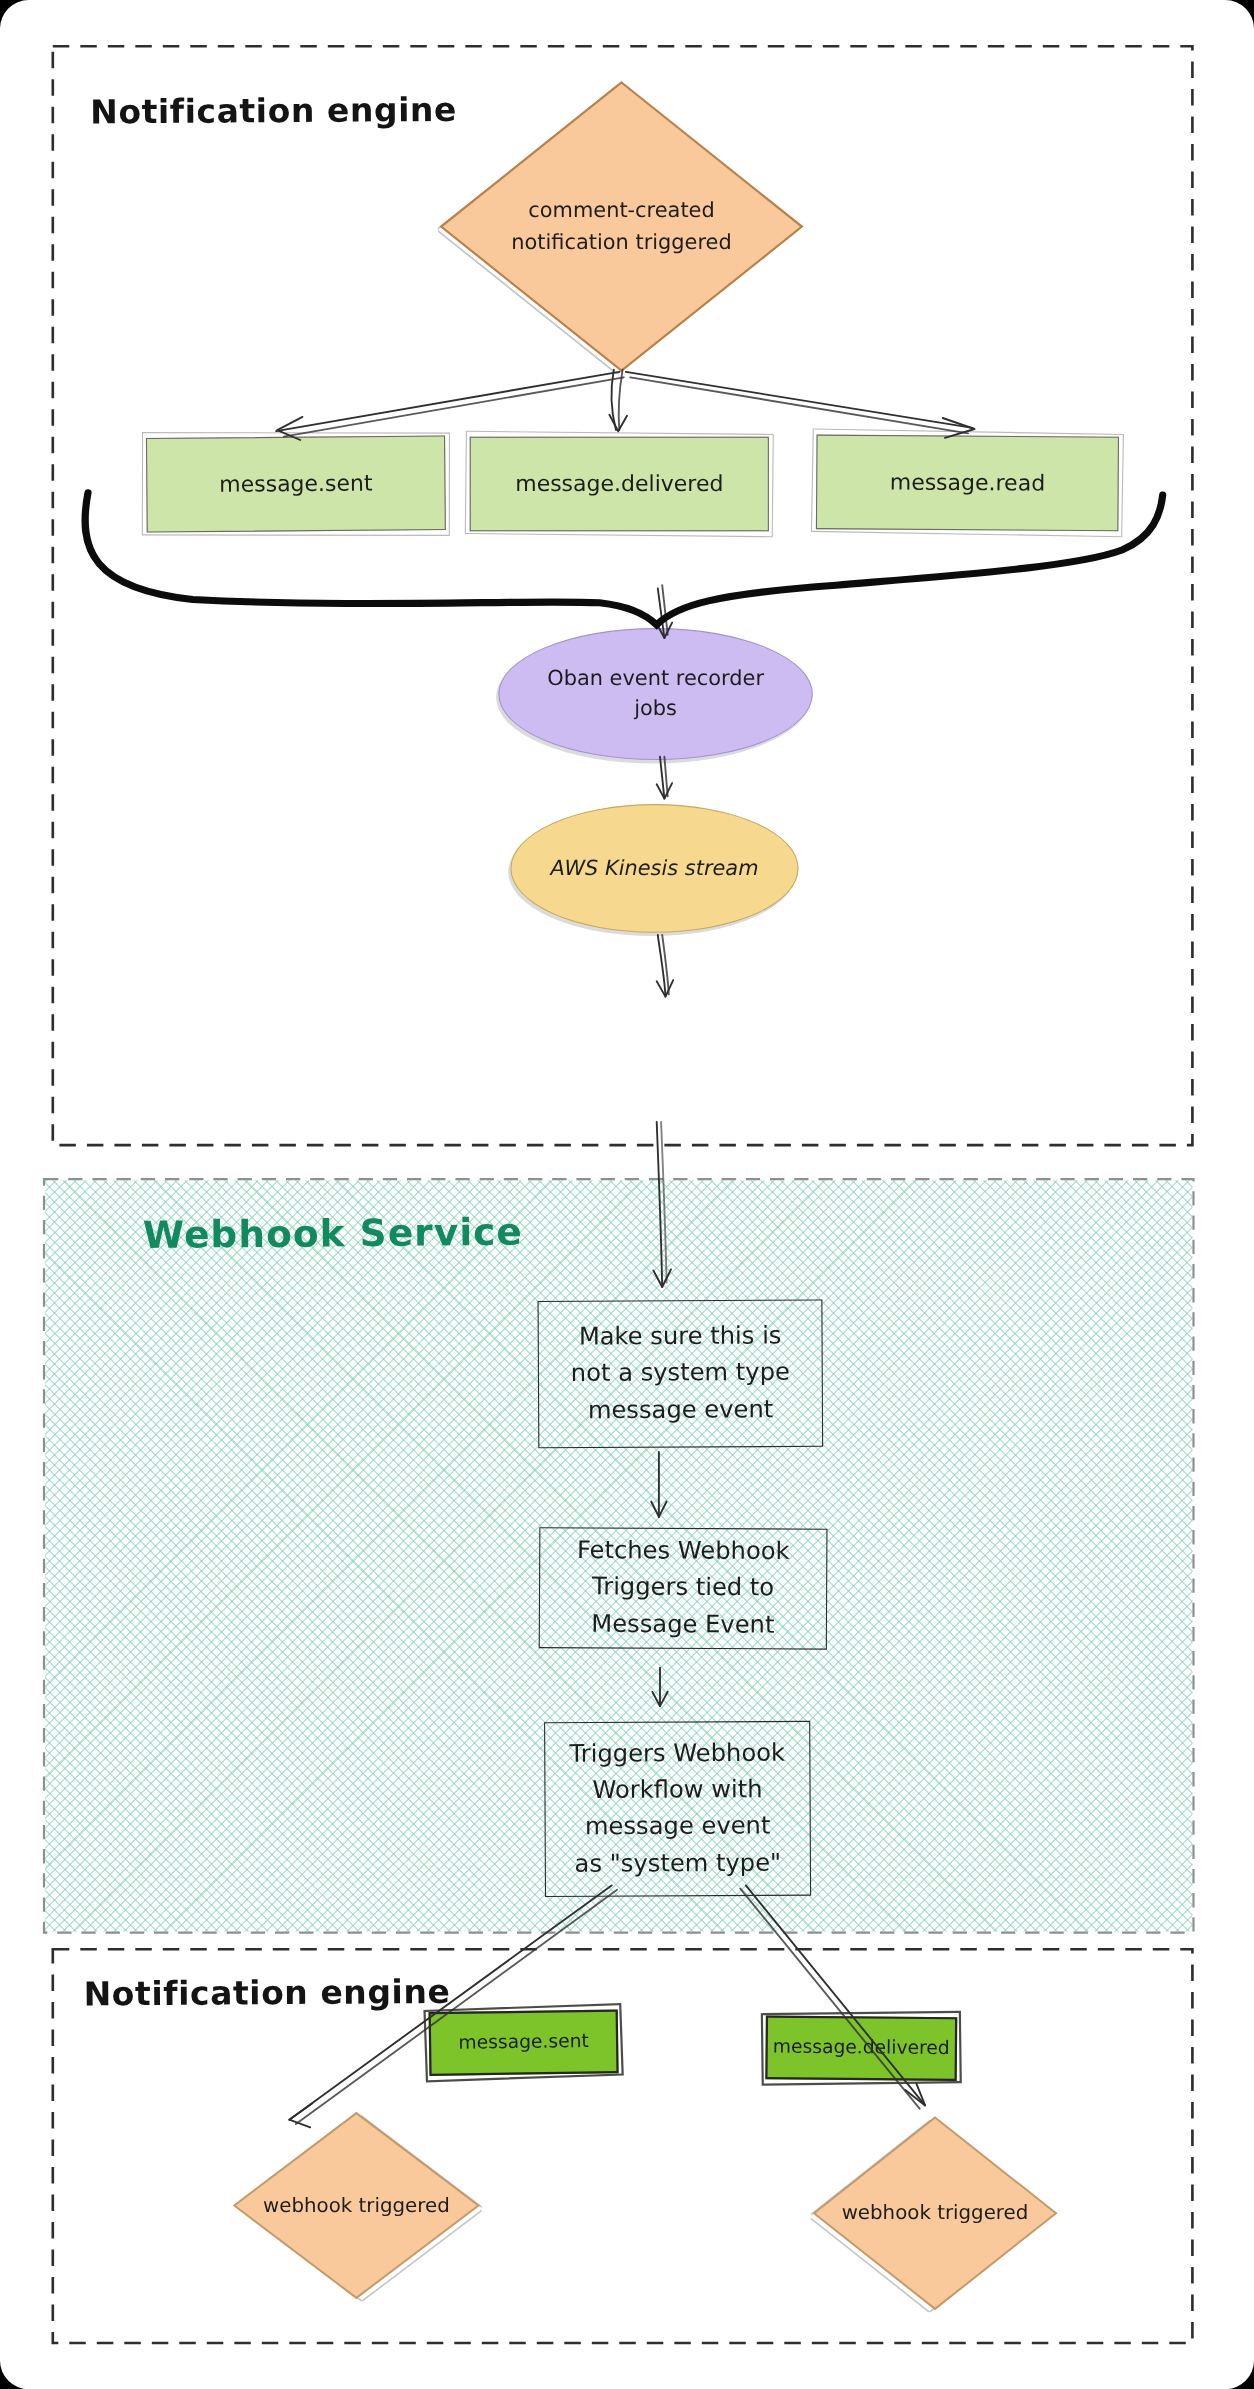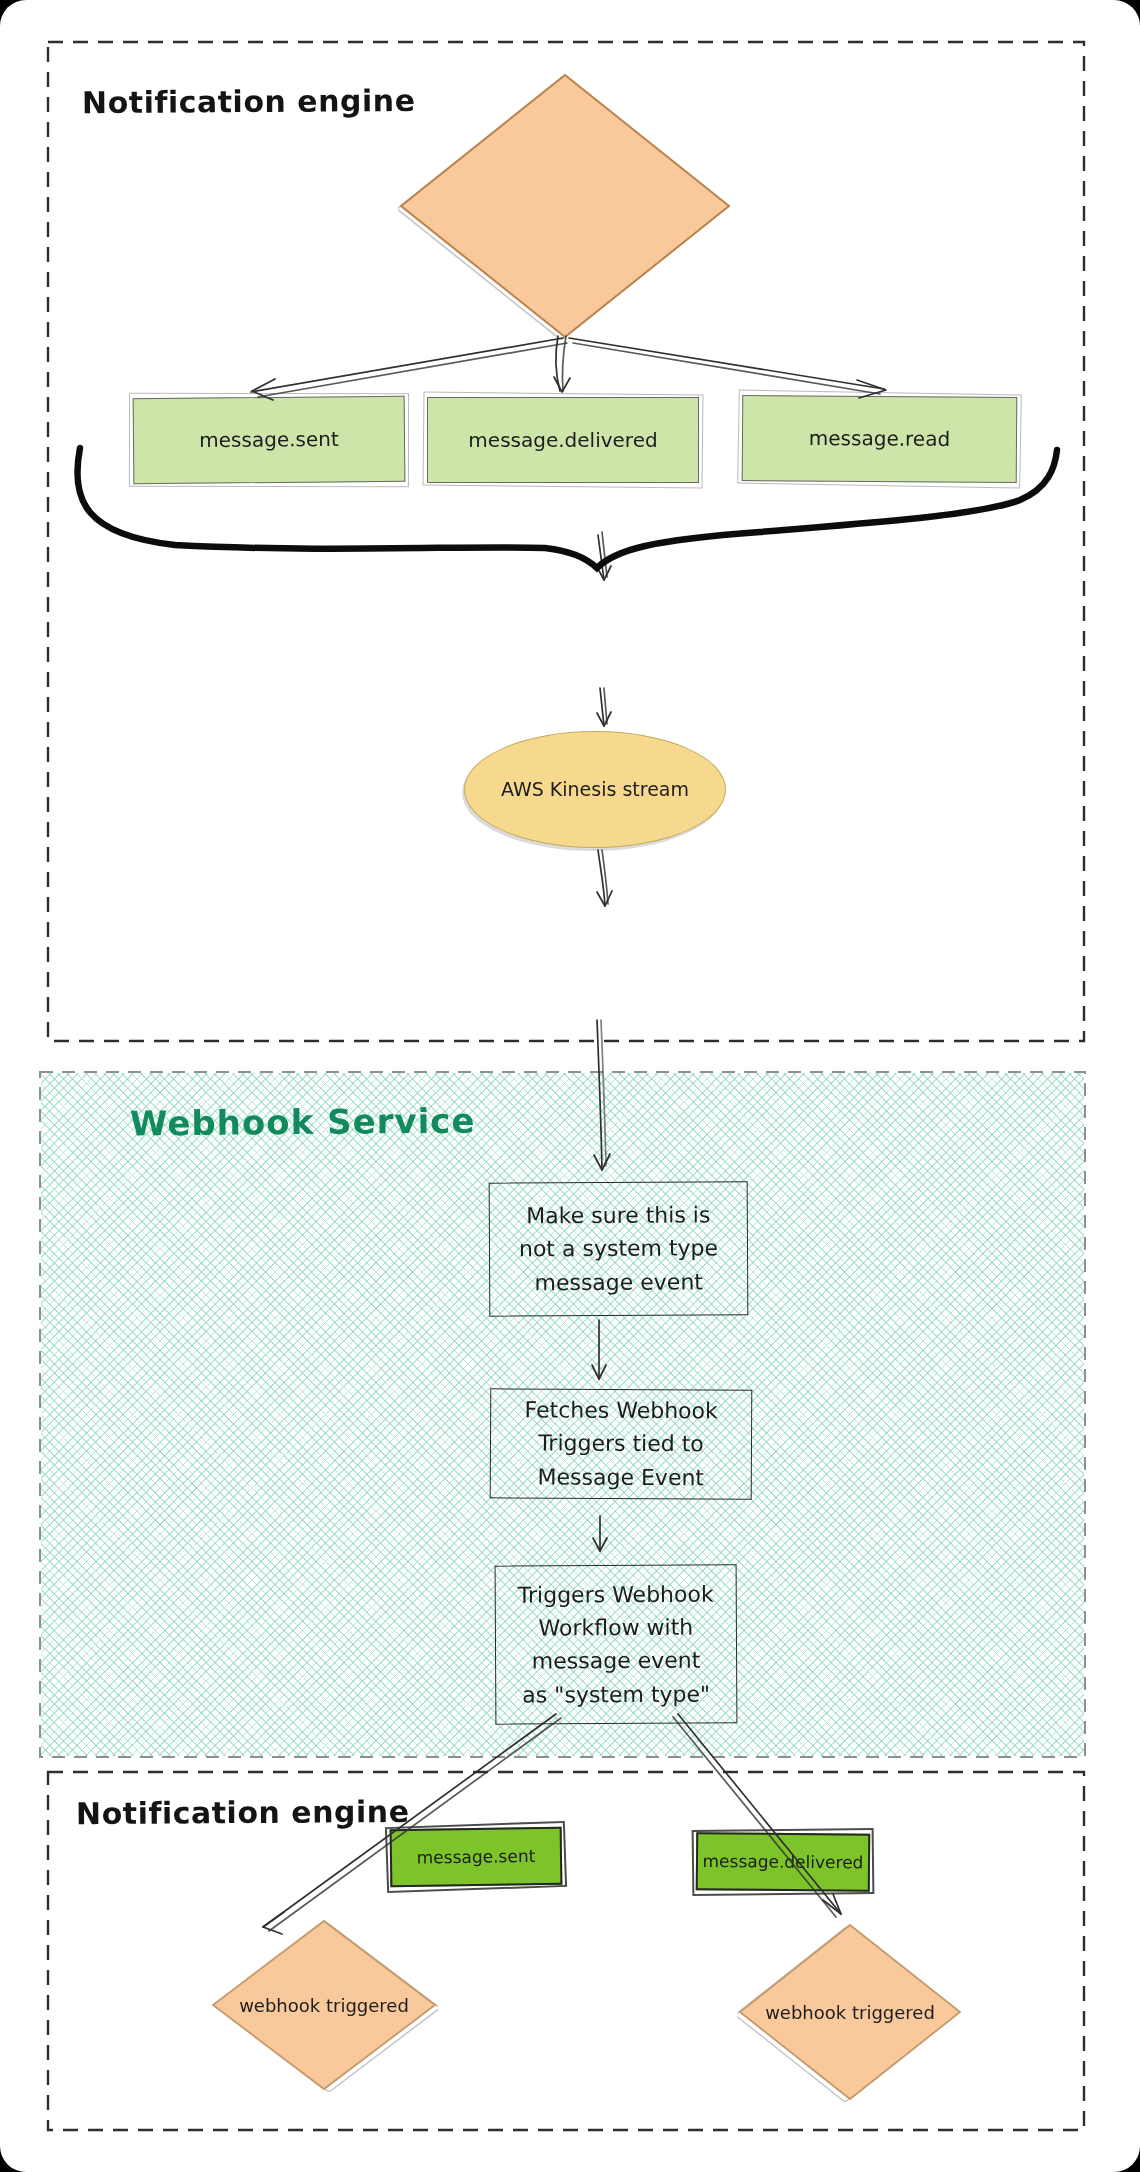--- a/index.html
+++ b/index.html
@@ -75,33 +75,39 @@
 
   <div class="abs webhook-title" style="left:130px;top:1102px;">Webhook Service</div>
 
   <div class="abs section-title" style="left:76px;top:1795px;">Notification engine</div>
 
   <div class="abs" style="left:398px;top:72px;width:334px;height:268px;">
     <svg width="334" height="268" viewBox="0 0 334 268">
       <polygon points="167,3 331,134 167,265 3,134" fill="none" stroke="#c6c6c6" stroke-width="1.6" transform="translate(-4,3)"></polygon>
       <polygon points="167,3 331,134 167,265 3,134" fill="#f9c99c" stroke="#b9824a" stroke-width="2"></polygon>
     </svg>
+    <div class="diamond-label" style="font-size:19px;">comment-created
+notification triggered</div>
   </div>
 
   <div class="abs event-box sketch-gray" style="left:133px;top:397px;width:270px;height:84px;transform:rotate(-.5deg);">
     <div class="node-label">message.sent</div>
   </div>
   <div class="abs event-box sketch-gray" style="left:427px;top:397px;width:270px;height:84px;">
     <div class="node-label">message.delivered</div>
   </div>
   <div class="abs event-box sketch-gray" style="left:742px;top:396px;width:273px;height:84px;transform:rotate(.4deg);">
     <div class="node-label">message.read</div>
   </div>
 
-  <div class="abs ellipse yellow" style="left:464px;top:731px;width:260px;height:115px;">
+  <div class="abs ellipse purple" style="left:453px;top:571px;width:284px;height:118px;">
+    <span>Oban event recorder
+jobs</span>
+  </div>
+  <div class="abs ellipse yellow" style="left:464px;top:731px;width:260px;height:115px;font-style:italic;">
     <span>AWS Kinesis stream</span>
   </div>
 
   <div class="abs flow-box" style="left:489px;top:1182px;width:257px;height:132px;transform:rotate(-.3deg);">
     <div class="node-label">Make sure this is
 not a system type
 message event</div>
   </div>
   <div class="abs flow-box" style="left:490px;top:1389px;width:260px;height:108px;transform:rotate(.3deg);">
     <div class="node-label">Fetches Webhook

